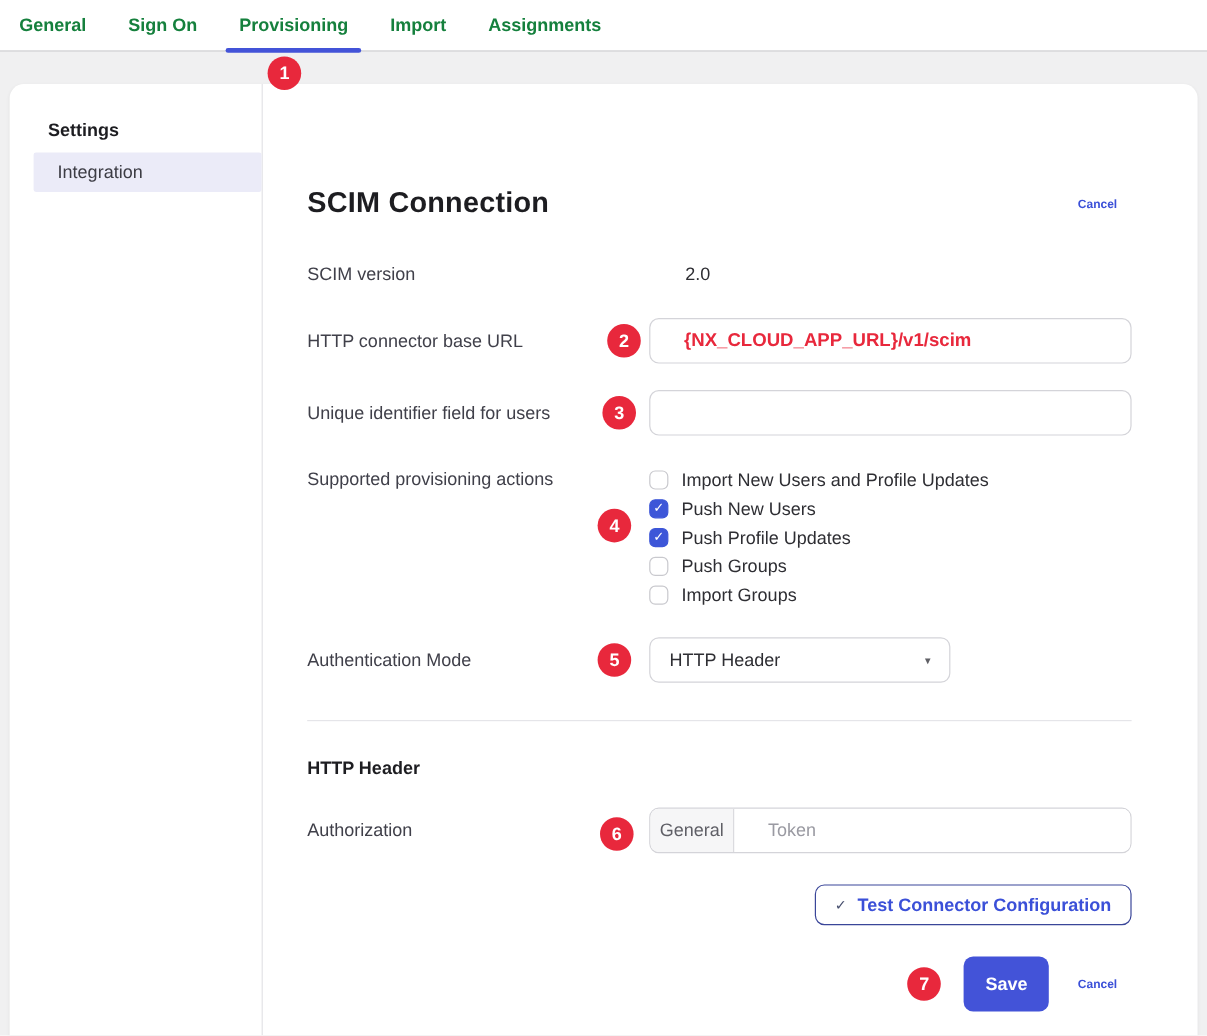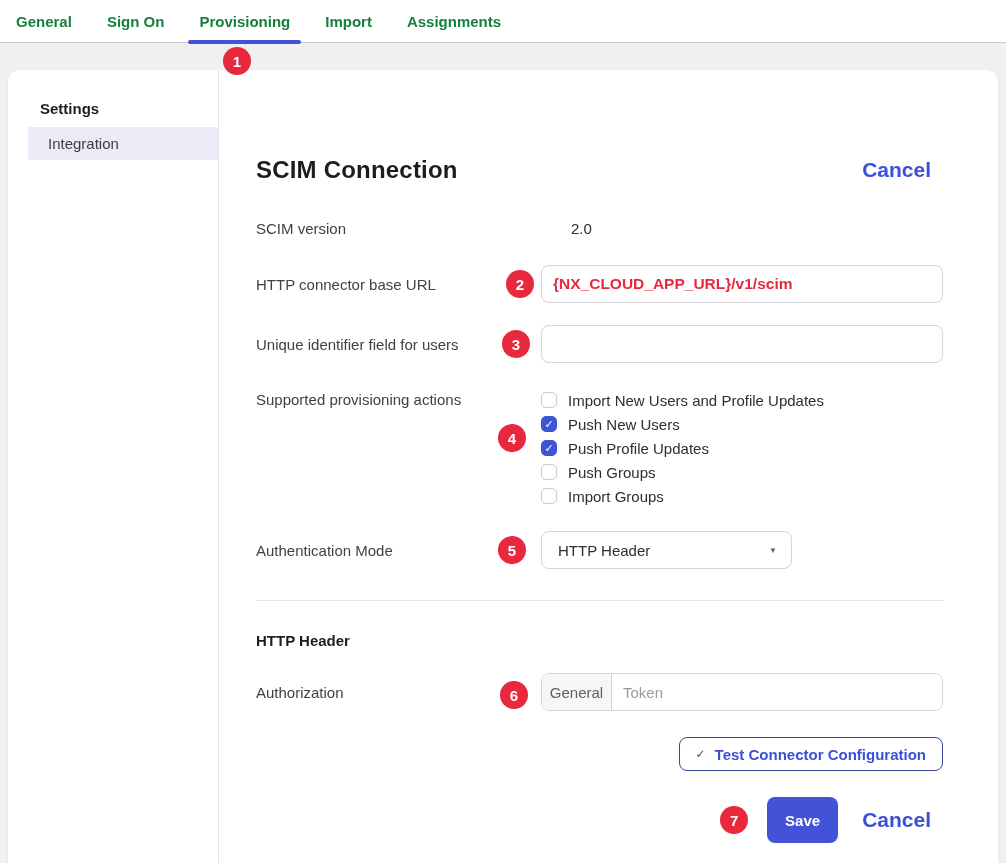--- a/index.html
+++ b/index.html
@@ -47,36 +47,36 @@
   .sidebar-item {
     margin:10px 0 0 20px; width:190px; height:33px; line-height:33px;
     padding-left:20px; font-size:15px; color:#3c3c44; cursor:pointer;
     border-radius:2px;
   }
   .sidebar-item.active { background:#ebebf8; }
   
   .content { flex:1; padding:86px 55px 0 37px; position:relative; }
   .title-row { display:flex; justify-content:space-between; align-items:center; margin-bottom:34px; }
   .title-row h1 { font-size:24px; font-weight:700; color:#1d1d21; letter-spacing:.2px; }
-  .link { color:#3b50d8; font-size:21px; font-weight:700; text-decoration:none; cursor:pointer; }
+  .link { color:#3b50d8; font-size:10px; font-weight:700; text-decoration:none; cursor:pointer; }
   .title-row .link { margin-right:12px; }
   .form-row {
     display:grid; grid-template-columns:285px 1fr; align-items:center;
     margin-bottom:22px;
   }
   .form-row.align-top { align-items:start; }
   .form-label { font-size:15px; color:#40404a; padding-right:20px; }
   .control { position:relative; }
   .static-value { font-size:15px; color:#2e2e33; padding-left:6px; }
   .row-version { min-height:20px; margin-bottom:27px;gap:24px; }
   .row-unique { margin-bottom:25px; }
   .row-actions { margin-bottom:23px; }
   input.text-input {
     width:100%; height:38px; border:1px solid #d4d4d9; border-radius:8px;
-    padding:0 11px; font-size:15px; color:#2e2e33; outline:none;
+    padding:0 28px; font-size:15px; color:#2e2e33; outline:none;
     font-family:"Liberation Sans","DejaVu Sans",sans-serif; background:#fff;
   }
   input.red-value { color:#e8283c; font-weight:700; font-size:15.5px; }
   input::placeholder { color:#9a9aa2; }
   
   .control .step-badge { position:absolute; top:50%; transform:translateY(-50%); }
   .b2 { left:-35px; }
   .b3 { left:-39px; }
   .b4 { left:-43px; top:36px !important; transform:none !important; }
   .b5 { left:-43px; }

